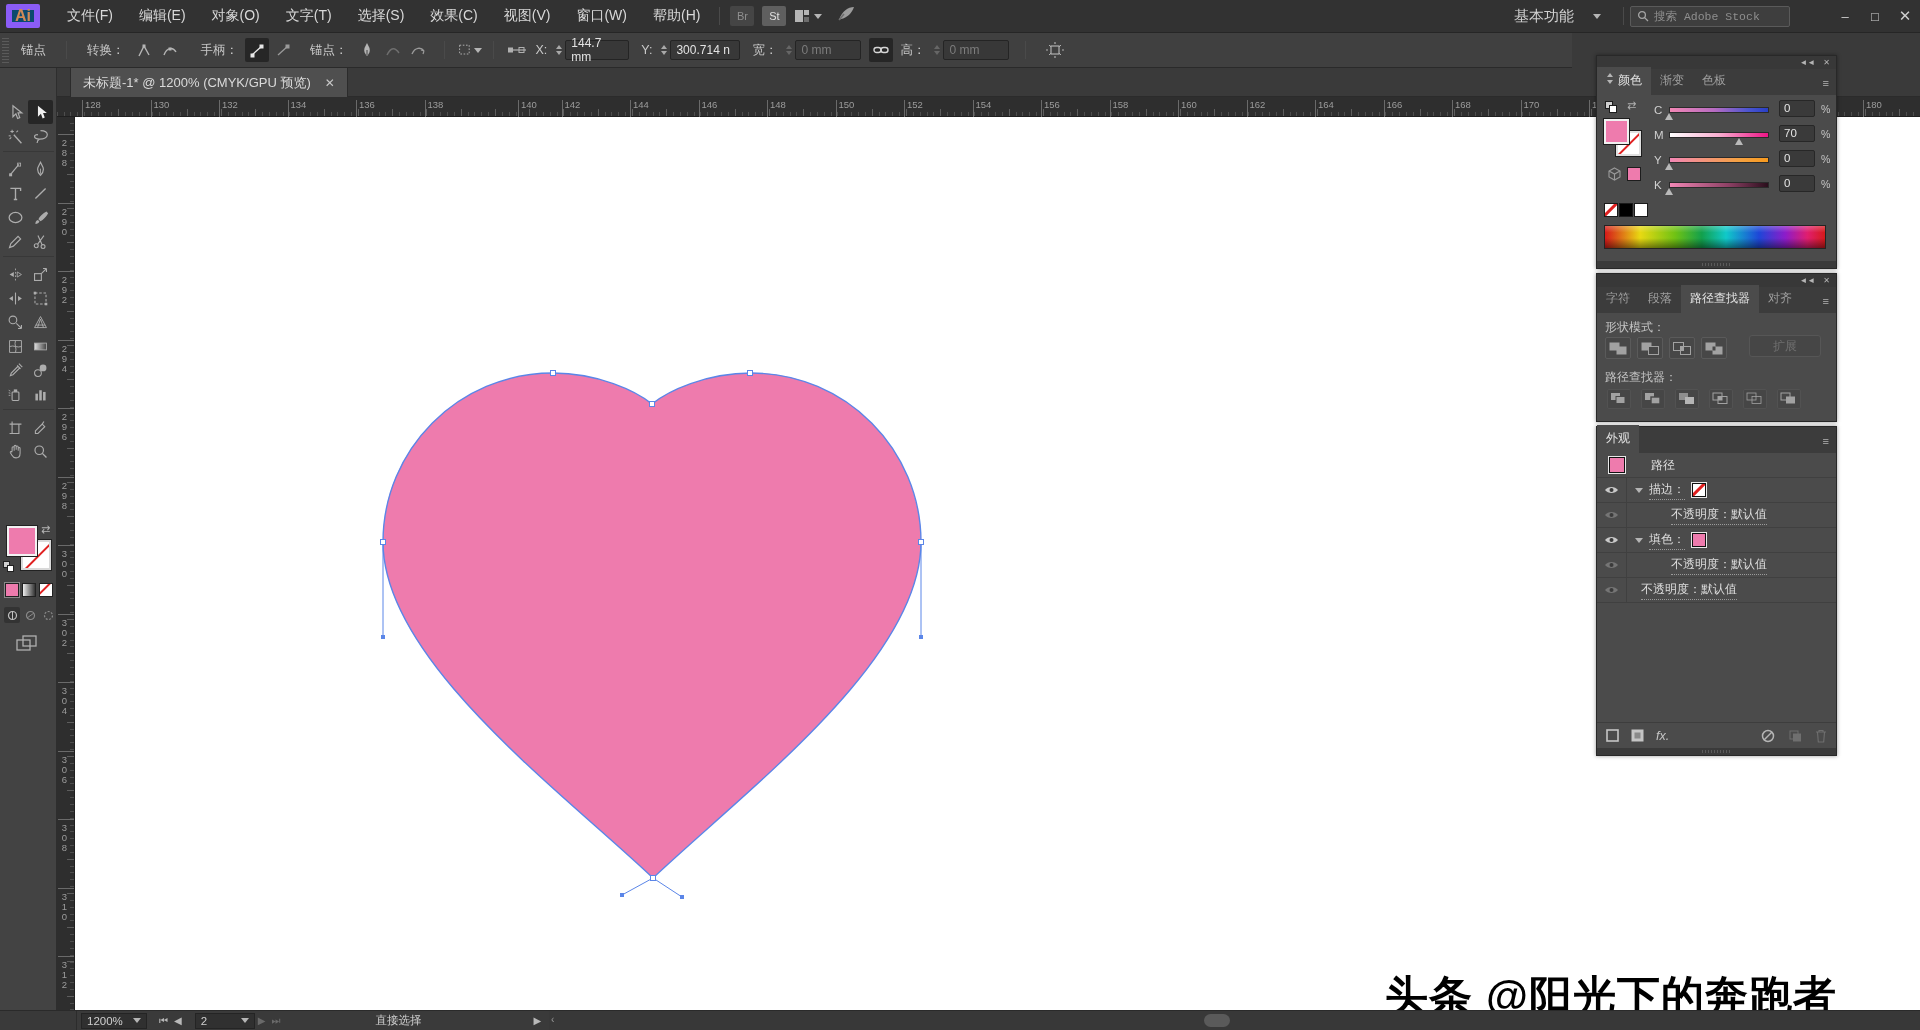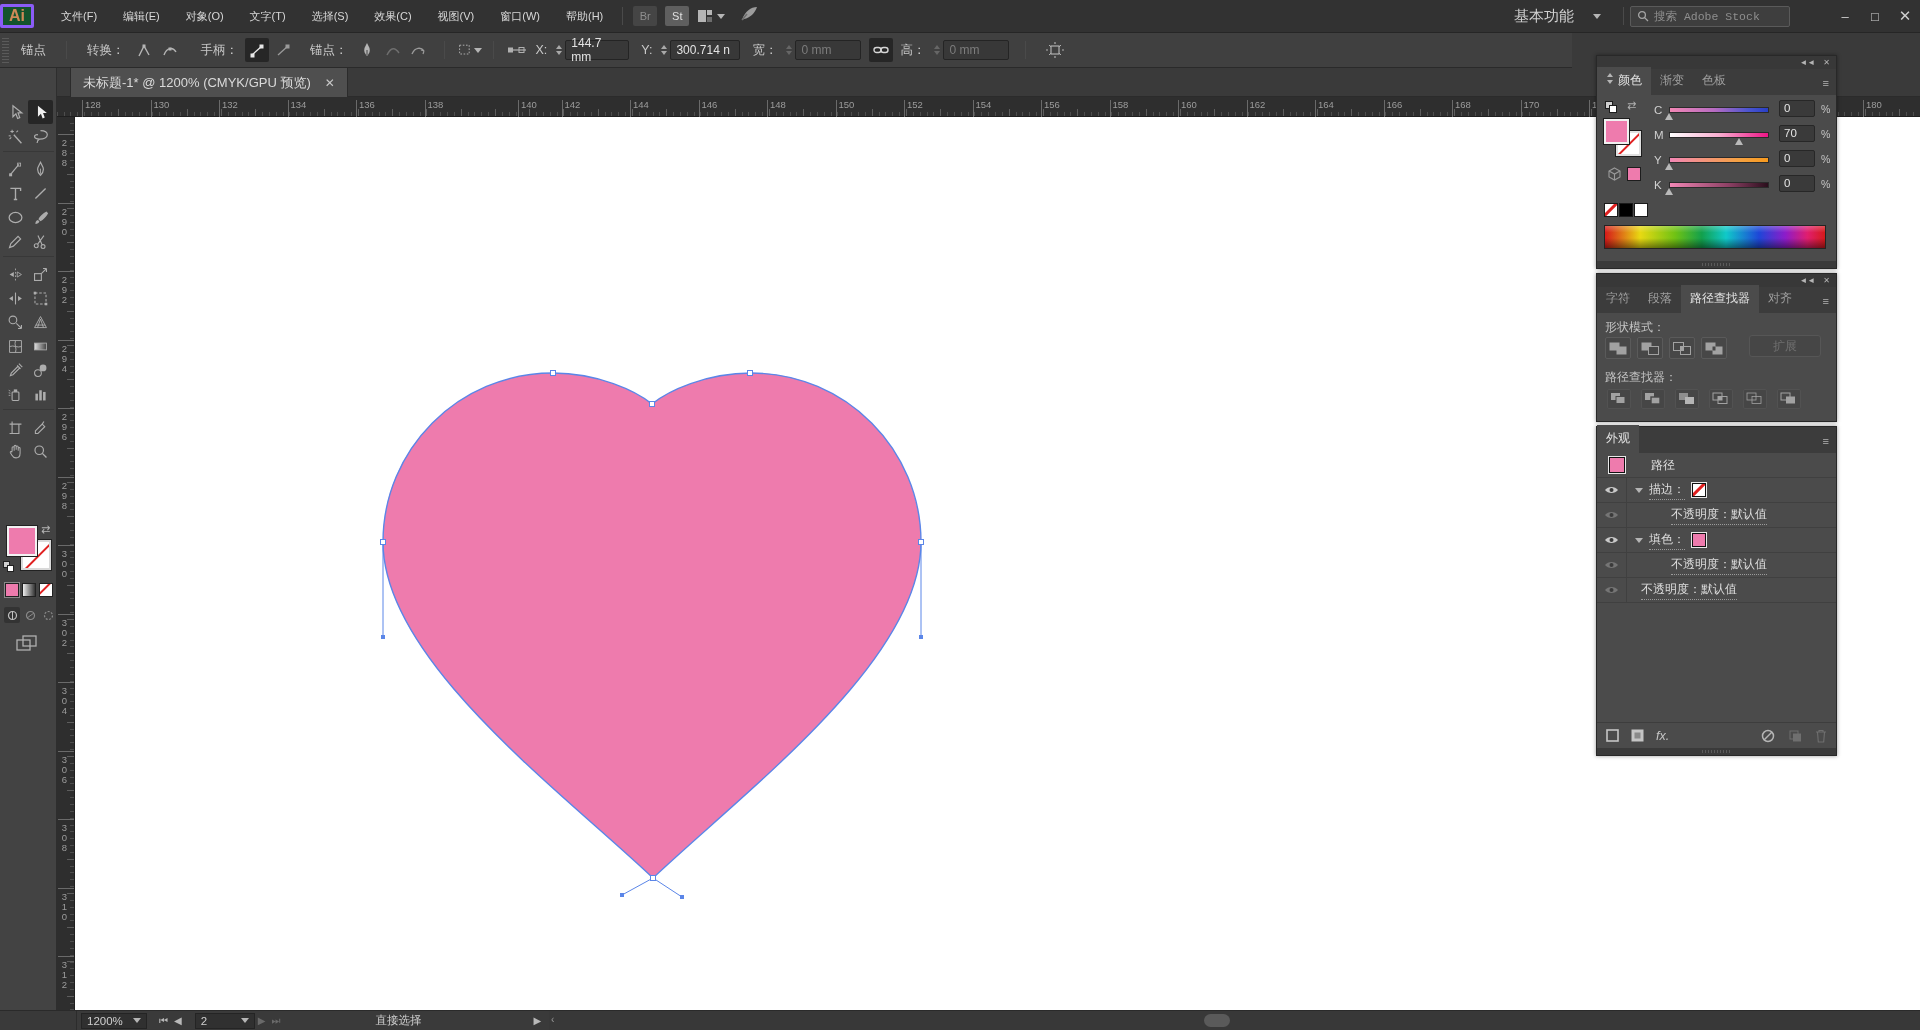--- a/index.html
+++ b/index.html
@@ -2,23 +2,23 @@
 <html><head>
 <meta charset="utf-8">
 <style>
   html,body{margin:0;padding:0;background:#222;}
   *{box-sizing:border-box;font-family:"Liberation Sans","DejaVu Sans",sans-serif;}
   #app{position:relative;width:1920px;height:1030px;background:#3a3a3a;overflow:hidden;color:#d2d2d2;}
   .abs{position:absolute;}
 
   
   #menubar{left:0;top:0;width:1920px;height:33px;background:#323232;border-bottom:1px solid #262626;display:flex;align-items:center;}
-  #ai-logo{width:34px;height:24px;display:flex;align-items:center;justify-content:center;color:#cf8a57;font-weight:bold;font-size:16px;border:3px solid #8b5cf6;border-radius:2px;background:#14532d;}
+  #ai-logo{width:34px;height:24px;margin-left:6px;display:flex;align-items:center;justify-content:center;color:#cf8a57;font-weight:bold;font-size:16px;border:6px solid #8b5cf6;border-radius:2px;background:#0c4a6e;}
   #menu-items{display:flex;align-items:center;margin-left:14px;}
-  #menu-items .mi{padding:0 13px;font-size:11px;color:#d8d8d8;height:33px;display:flex;align-items:center;cursor:default;}
+  #menu-items .mi{padding:0 13px;font-size:14px;color:#d8d8d8;height:33px;display:flex;align-items:center;cursor:default;}
   .vsep{width:1px;height:18px;background:#4a4a4a;margin:0 6px;}
   .qbtn{width:24px;height:20px;border-radius:2px;display:flex;align-items:center;justify-content:center;font-size:11px;margin:0 4px;}
   #br-btn{background:#454545;color:#8f8f8f;}
   #st-btn{background:#5f5f5f;color:#e0e0e0;}
   #arrange-icon{margin:0 4px;display:flex;align-items:center;gap:4px;color:#b5b5b5;}
   #gpu-icon{margin-left:10px;}
   #menubar-right{margin-left:auto;display:flex;align-items:center;}
   #workspace-switch{font-size:15px;color:#d0d0d0;display:flex;align-items:center;gap:19px;margin-right:16px;}
   .chev{width:0;height:0;border-left:4px solid transparent;border-right:4px solid transparent;border-top:5px solid #b5b5b5;display:inline-block;}
   #search-box{width:160px;height:21px;background:#3e3e3e;border:1px solid #5a5a5a;border-radius:2px;display:flex;align-items:center;padding:0 6px;gap:5px;margin-right:40px;}
@@ -885,13 +885,14 @@
     <span class="navb dim">▶</span>
     <span class="navb dim">⏭</span>
     <div id="sb-tool">直接选择</div>
     <span id="sb-expand">▶</span>
     <div id="sb-track">
       <span id="sb-larr">‹</span>
       <div id="sb-thumb"></div>
     </div>
   </div>
 
+  <div id="watermark" class="abs">头条 @阳光下的奔跑者</div>
 </div>
 
 </body></html>

